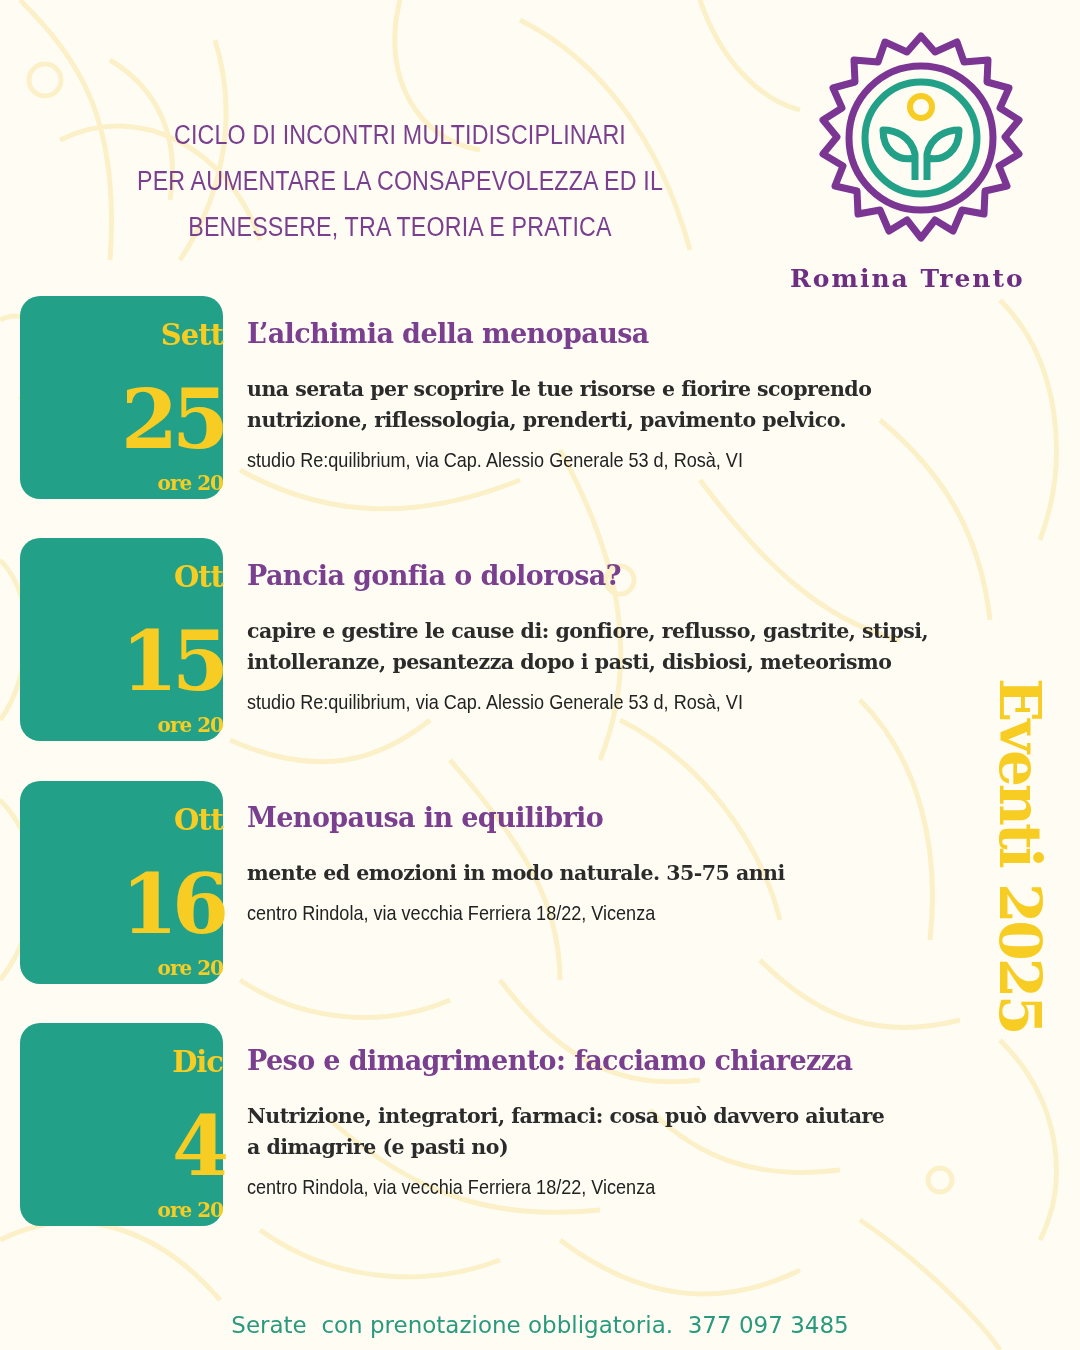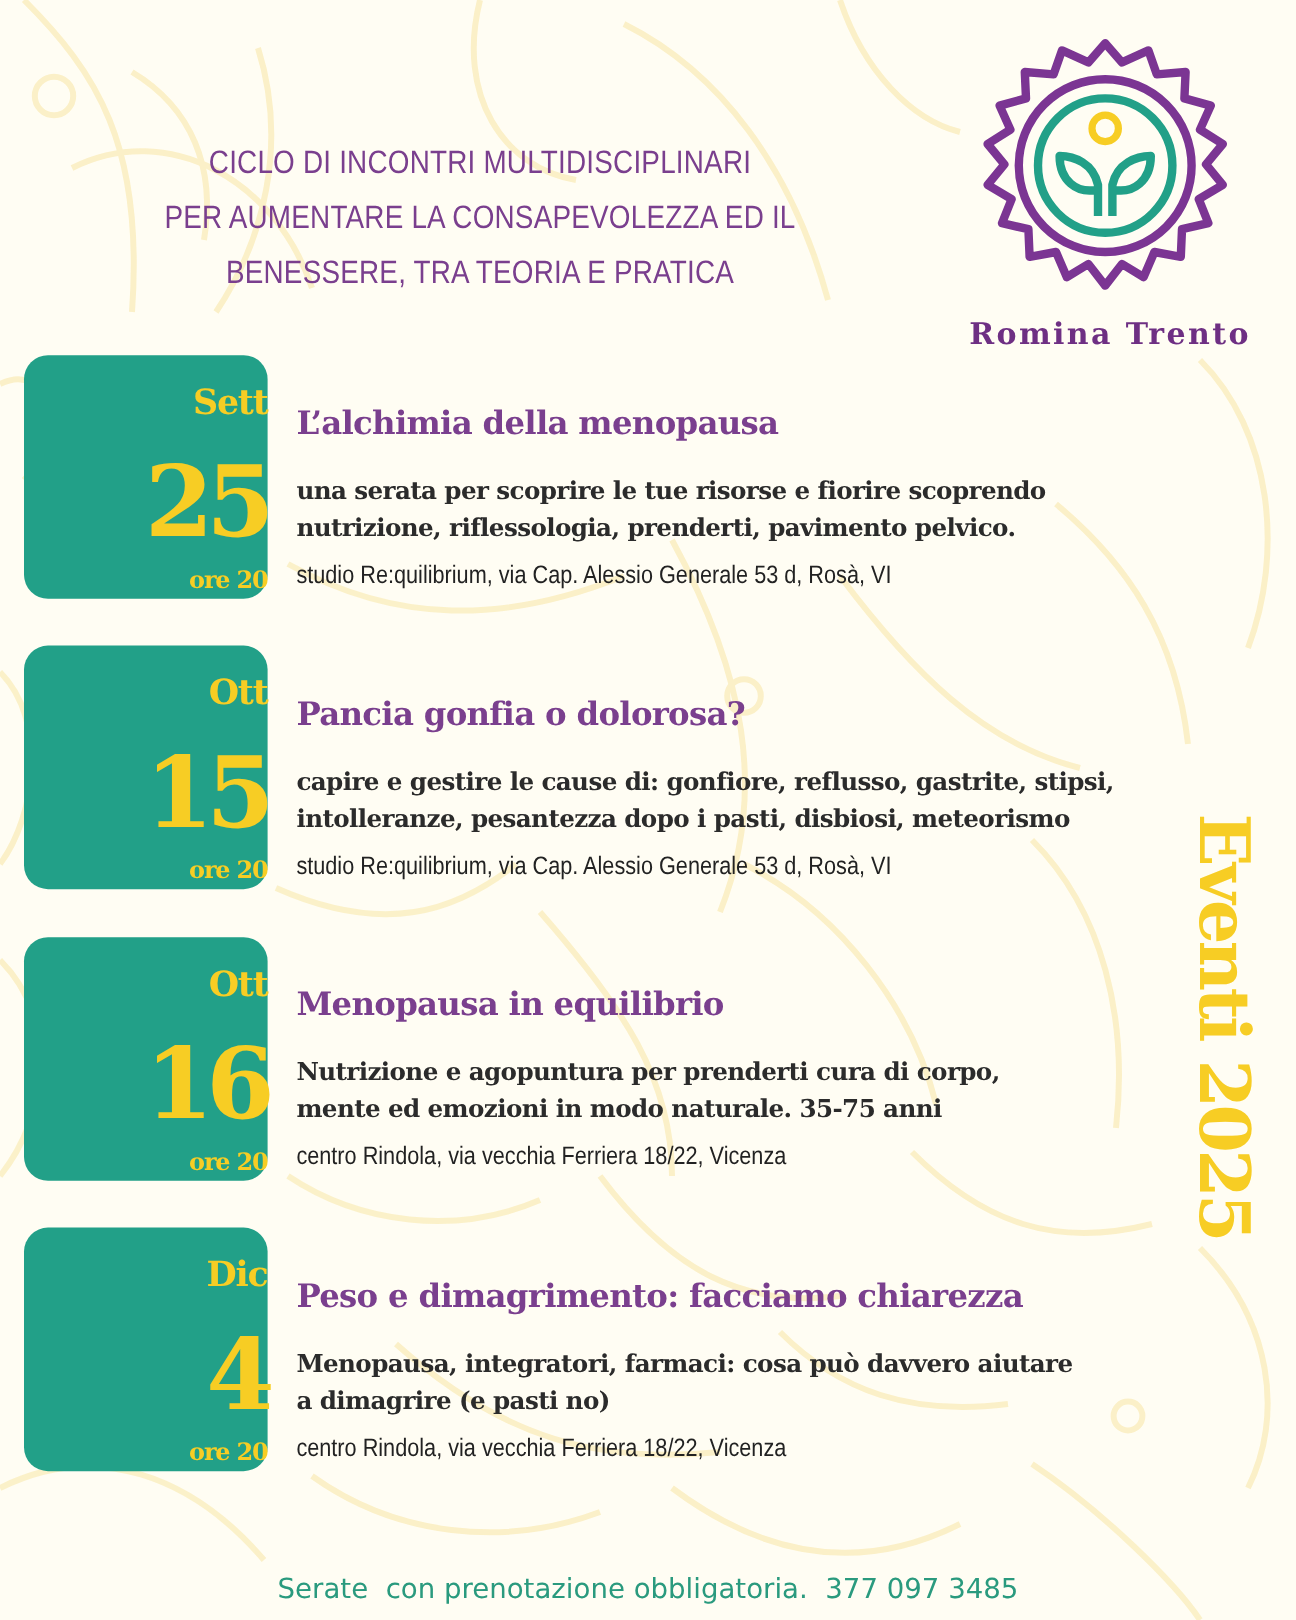--- a/index.html
+++ b/index.html
@@ -20,39 +20,39 @@
     font-size: 27px;
     line-height: 46px;
     letter-spacing: 0.2px;
     transform: scaleX(0.86);
     transform-origin: center;
   }
   .intro div { white-space: nowrap; }
 
   .logo { left: 805px; top: 30px; width: 232px; height: 220px; }
   .brand {
-    left: 790px; top: 264px; width: 270px; text-align: center;
+    left: 790px; top: 264px; width: 270px; text-align: left;
     color: #6e2f83; font-family: "DejaVu Serif", serif; font-weight: bold;
     font-size: 25px; letter-spacing: 2px;
   }
 
   .date-box {
     position: absolute; left: 20px; width: 203px; height: 203px;
     background: #22a088; border-radius: 20px;
     color: #f7cd24; font-family: "DejaVu Serif", serif; font-weight: bold;
     text-align: right;
   }
   .date-box .month { position: absolute; top: 22px; width: 100%; font-size: 29px; letter-spacing: -1px; }
   .date-box .day { position: absolute; top: 78px; width: 100%; font-size: 82px; letter-spacing: -6px; line-height: 90px; }
   .date-box .time { position: absolute; bottom: 4px; width: 100%; font-size: 20px; letter-spacing: -1px; }
 
   .event-text { position: absolute; left: 247px; width: 760px; }
   .event-title {
     color: #7a3f8e; font-family: "DejaVu Serif", serif; font-weight: bold;
-    font-size: 27px; letter-spacing: -0.6px; white-space: nowrap; margin-top: 20px;
+    font-size: 27px; letter-spacing: -0.6px; white-space: nowrap;
   }
   .event-desc {
     margin-top: 25px; color: #2b2b2b; font-family: "DejaVu Serif", serif; font-weight: bold;
     font-size: 20.5px; line-height: 31px; letter-spacing: -0.5px;
   }
   .event-desc div { white-space: nowrap; }
   .event-loc {
     margin-top: 12px; color: #222; font-family: "Liberation Sans", sans-serif;
     font-size: 21px; white-space: nowrap;
     transform: scaleX(0.86); transform-origin: left;
@@ -167,35 +167,34 @@
 </div>
 
 <div class="date-box" style="top:781px">
   <div class="month">Ott</div>
   <div class="day">16</div>
   <div class="time">ore 20</div>
 </div>
 <div class="event-text" style="top:802px">
   <div class="event-title">Menopausa in equilibrio</div>
   <div class="event-desc">
-    <div>Nutrizione e agopuntura per prenderti cura di corpo,</div>
     <div>mente ed emozioni in modo naturale. 35-75 anni</div>
   </div>
   <div class="event-loc">centro Rindola, via vecchia Ferriera 18/22, Vicenza</div>
 </div>
 
 <div class="date-box" style="top:1023px">
   <div class="month">Dic</div>
   <div class="day">4</div>
   <div class="time">ore 20</div>
 </div>
 <div class="event-text" style="top:1045px">
   <div class="event-title">Peso e dimagrimento: facciamo chiarezza</div>
   <div class="event-desc">
-    <div>Menopausa, integratori, farmaci: cosa può davvero aiutare</div>
+    <div>Nutrizione, integratori, farmaci: cosa può davvero aiutare</div>
     <div>a dimagrire (e pasti no)</div>
   </div>
   <div class="event-loc">centro Rindola, via vecchia Ferriera 18/22, Vicenza</div>
 </div>
 
 <div class="layer vertical-title">
   <span>Eventi 2025</span>
 </div>
 
 <div class="layer footer">Serate  con prenotazione obbligatoria.  377 097 3485</div>

